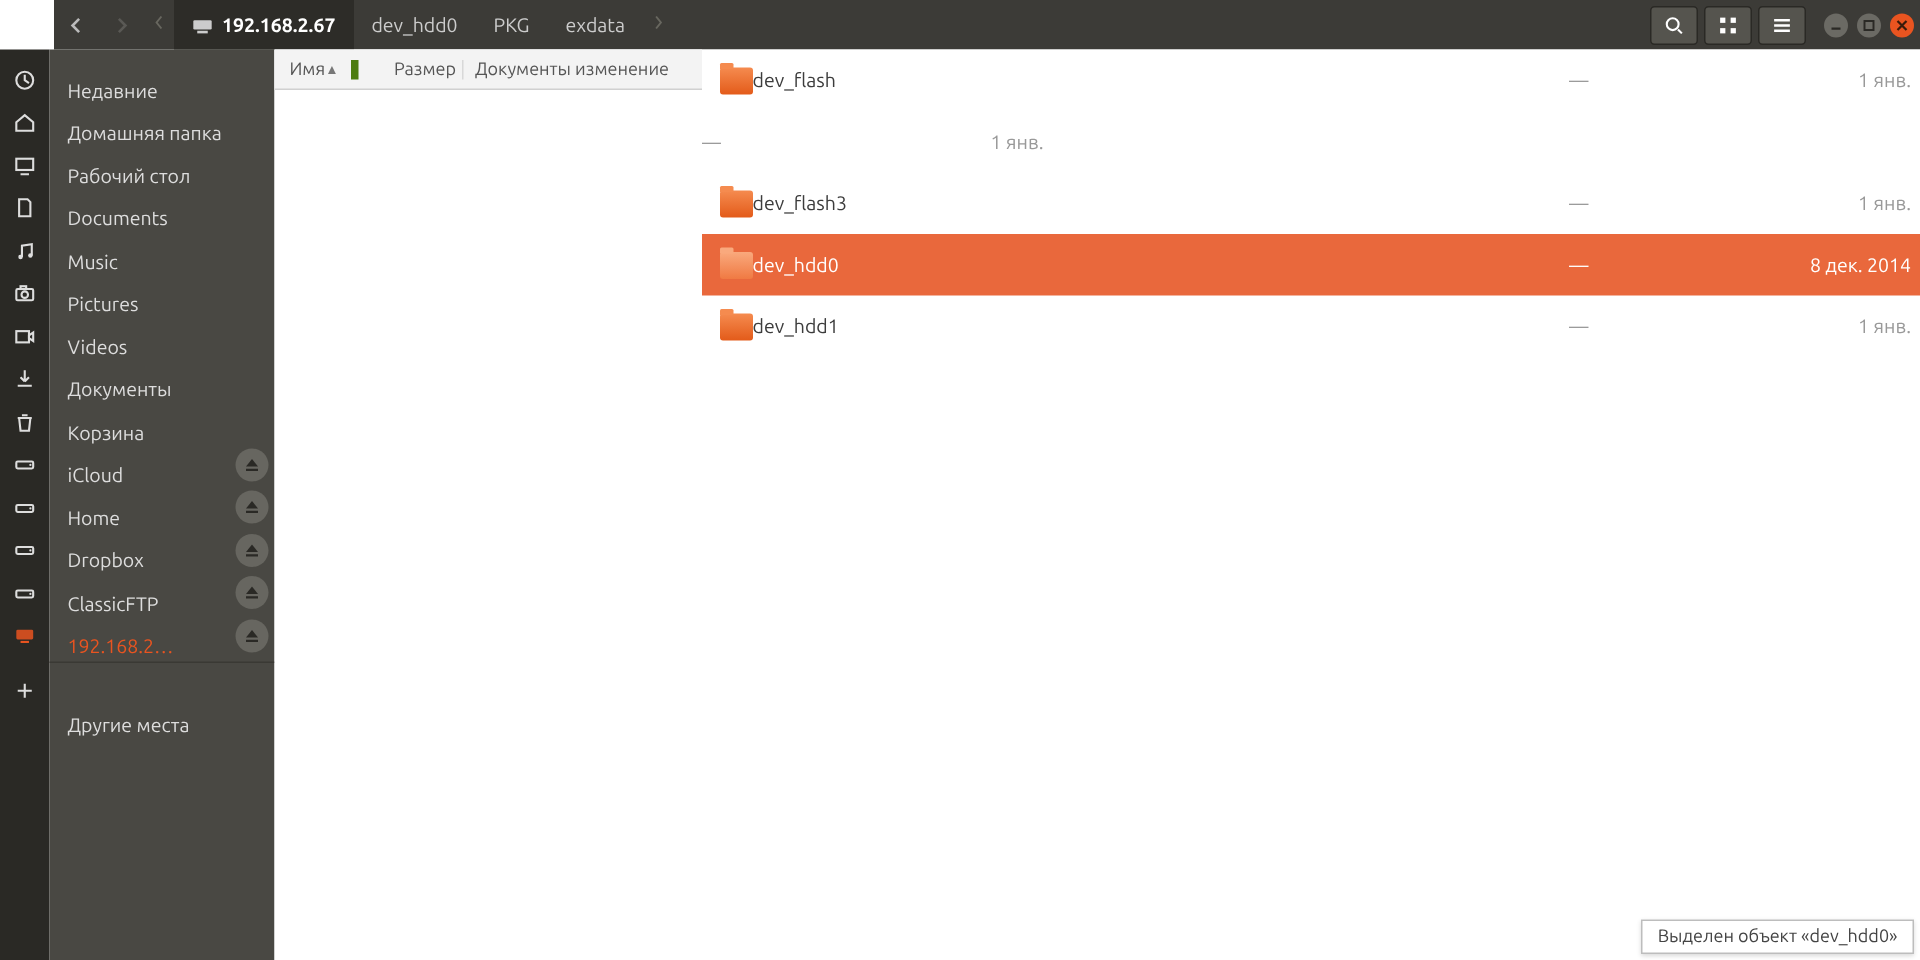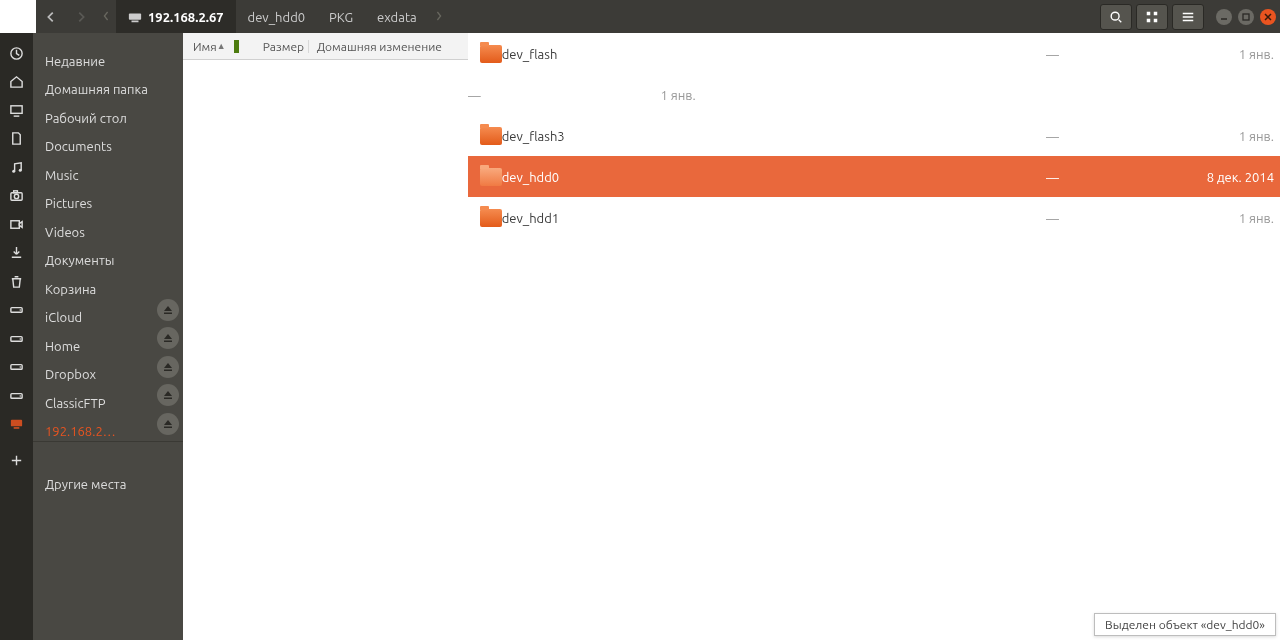--- a/index.html
+++ b/index.html
@@ -316,21 +316,21 @@
       </div>
     </div>
 
   <div class="main">
     <div class="columns-header">
       <div class="col-name">
         <span>Имя</span>
         <span class="sort">▲</span>
       </div>
       <div class="col-size"><span>Размер</span></div>
-      <div class="col-mod"><span>Домашняя изменение</span></div>
+      <div class="col-mod"><span>Документы изменение</span></div>
     </div>
     <div class="file-list" id="file-list">
         <div class="row">
           <div class="cell-name">
             <div class="folder-icon"></div>
             <span>dev_flash</span>
           </div>
           <div class="cell-size">—</div>
           <div class="cell-mod">1 янв.</div>
         </div>

